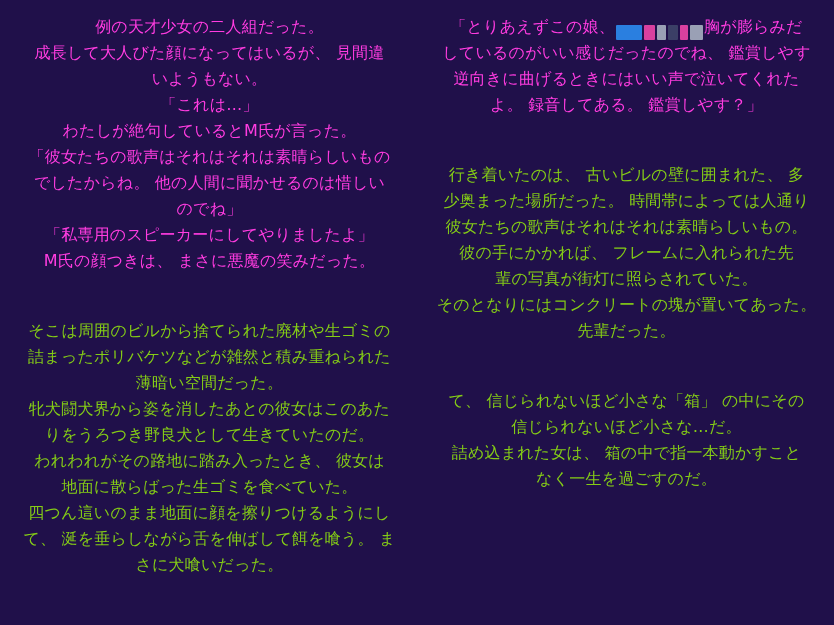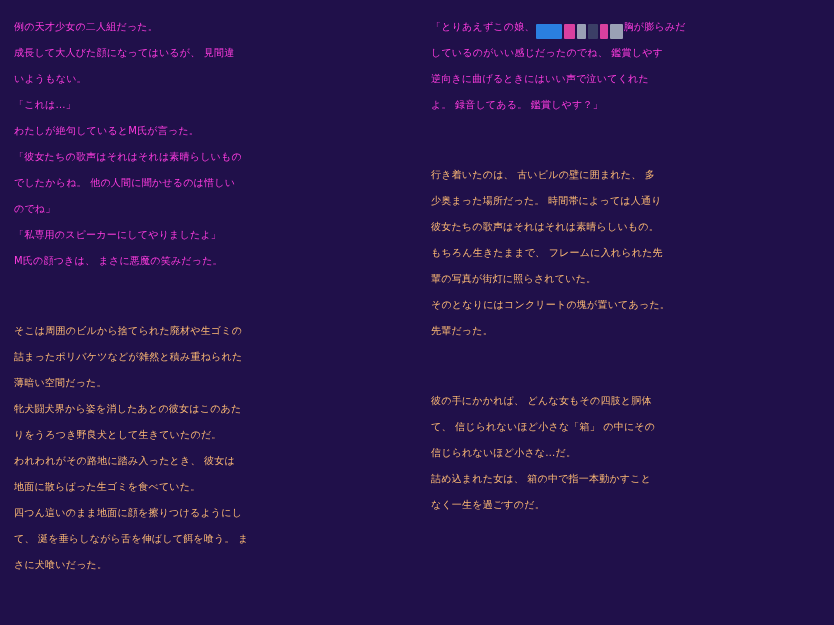--- a/index.html
+++ b/index.html
@@ -31,28 +31,29 @@
   .col-left  { left: 0; }
   .col-right { left: 417px; }
 
   .block {
     margin: 0 0 0 0;
   }
   .spacer {
     height: 22px;
   }
   .line {
-    font-size: 10px;
+    font-size: 16px;
     line-height: 26px;
     letter-spacing: 0.2px;
     white-space: pre-wrap;
     word-break: break-all;
+    text-align: center;
   }
   .magenta { color: #ff3ce0; }
-  .cyan    { color: #fdba74; }
+  .cyan    { color: #84cc16; }
 
   
   .redact-wrap {
     display: inline-block;
     vertical-align: middle;
     position: relative;
     height: 17px;
   }
   .redact {
     display: inline-block;
@@ -113,31 +114,30 @@
       <div class="line magenta">よ。 録音してある。 鑑賞しやす？」</div>
     </div>
 
     <div class="spacer"></div>
     <div class="spacer"></div>
 
     <div class="block">
       <div class="line cyan">行き着いたのは、 古いビルの壁に囲まれた、 多</div>
       <div class="line cyan">少奥まった場所だった。 時間帯によっては人通り</div>
       <div class="line cyan">彼女たちの歌声はそれはそれは素晴らしいもの。</div>
-      <div class="line cyan">もちろん生きたままで、 フレームに入れられた先</div>
+      <div class="line cyan">彼の手にかかれば、 フレームに入れられた先</div>
       <div class="line cyan">輩の写真が街灯に照らされていた。</div>
       <div class="line cyan">そのとなりにはコンクリートの塊が置いてあった。</div>
       <div class="line cyan">先輩だった。</div>
     </div>
 
     <div class="spacer"></div>
     <div class="spacer"></div>
 
     <div class="block">
-      <div class="line cyan">彼の手にかかれば、 どんな女もその四肢と胴体</div>
       <div class="line cyan">て、 信じられないほど小さな「箱」 の中にその</div>
       <div class="line cyan">信じられないほど小さな…だ。</div>
       <div class="line cyan">詰め込まれた女は、 箱の中で指一本動かすこと</div>
       <div class="line cyan">なく一生を過ごすのだ。</div>
     </div>
 
   </div>
 
 </div>
 

